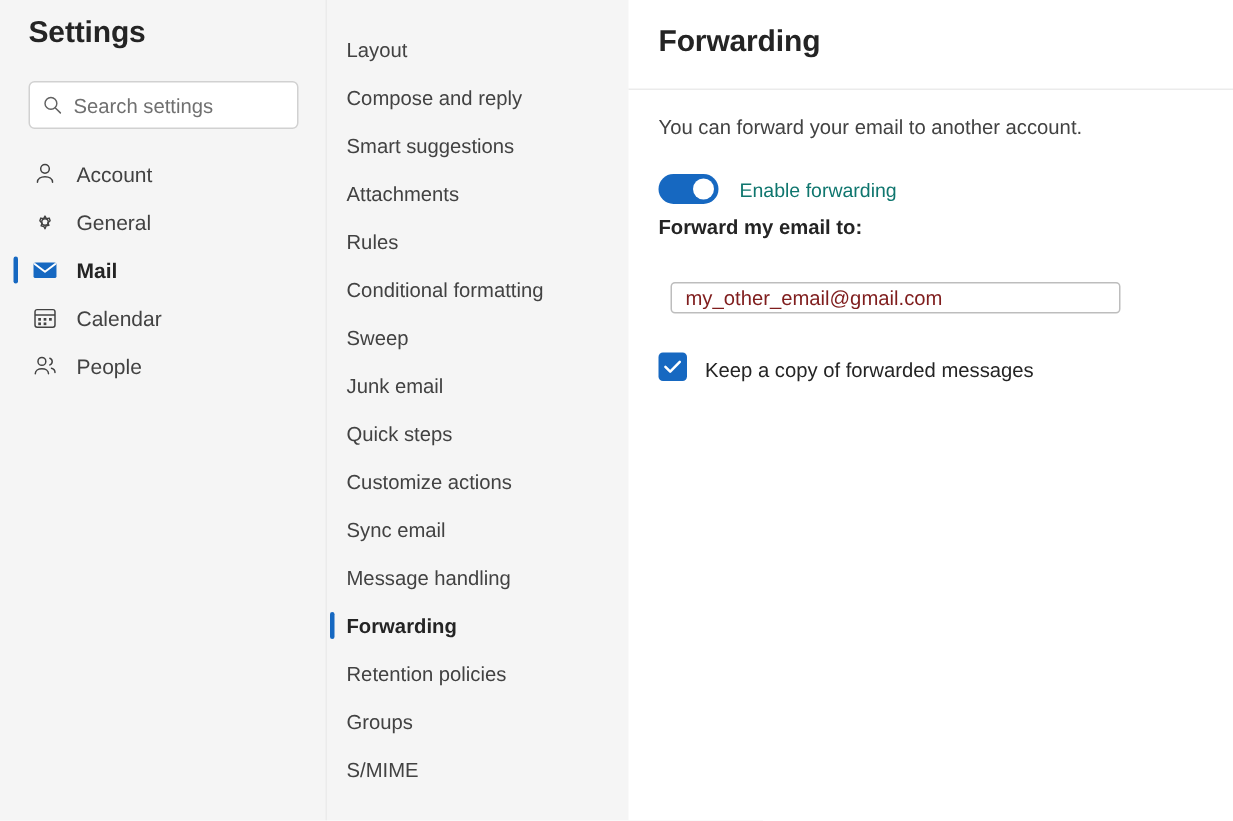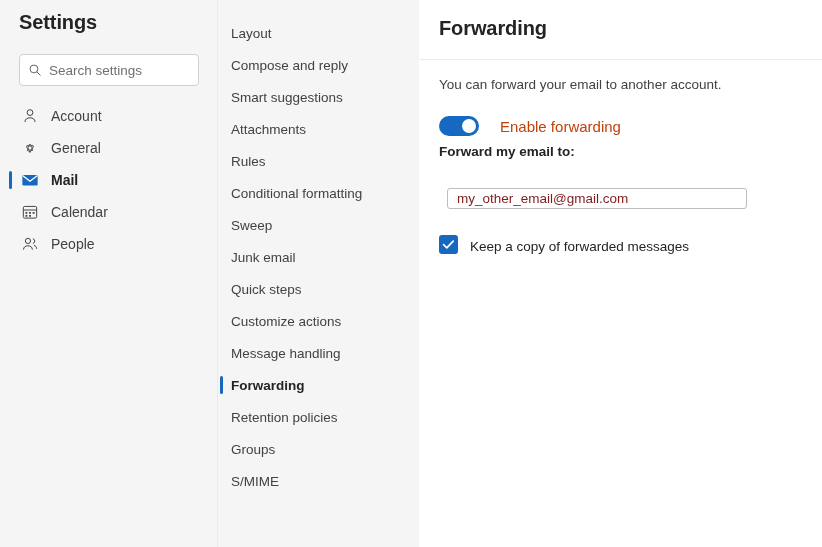--- a/index.html
+++ b/index.html
@@ -206,23 +206,23 @@
   .toggle .knob {
     position: absolute;
     top: 3px;
     left: 23px;
     width: 14px;
     height: 14px;
     border-radius: 50%;
     background: #ffffff;
   }
   .toggle-label {
-    margin-left: 21px;
-    font-size: 15px;
-    color: #c2410c;
+    margin-left: 14px;
+    font-size: 13px;
+    color: #0f766e;
     white-space: nowrap;
   }
 
   .field-label {
     position: absolute;
     left: 20px;
     top: 144px;
     font-size: 13.5px;
     font-weight: bold;
     color: #242424;
@@ -370,20 +370,23 @@
       <div class="mid-item">
         <span class="mid-label">Junk email</span>
       </div>
       <div class="mid-item">
         <span class="mid-label">Quick steps</span>
       </div>
       <div class="mid-item">
         <span class="mid-label">Customize actions</span>
       </div>
       <div class="mid-item">
+        <span class="mid-label">Sync email</span>
+      </div>
+      <div class="mid-item">
         <span class="mid-label">Message handling</span>
       </div>
       <div class="mid-item selected">
         <div class="mid-sel-bar"></div>
         <span class="mid-label">Forwarding</span>
       </div>
       <div class="mid-item">
         <span class="mid-label">Retention policies</span>
       </div>
       <div class="mid-item">

